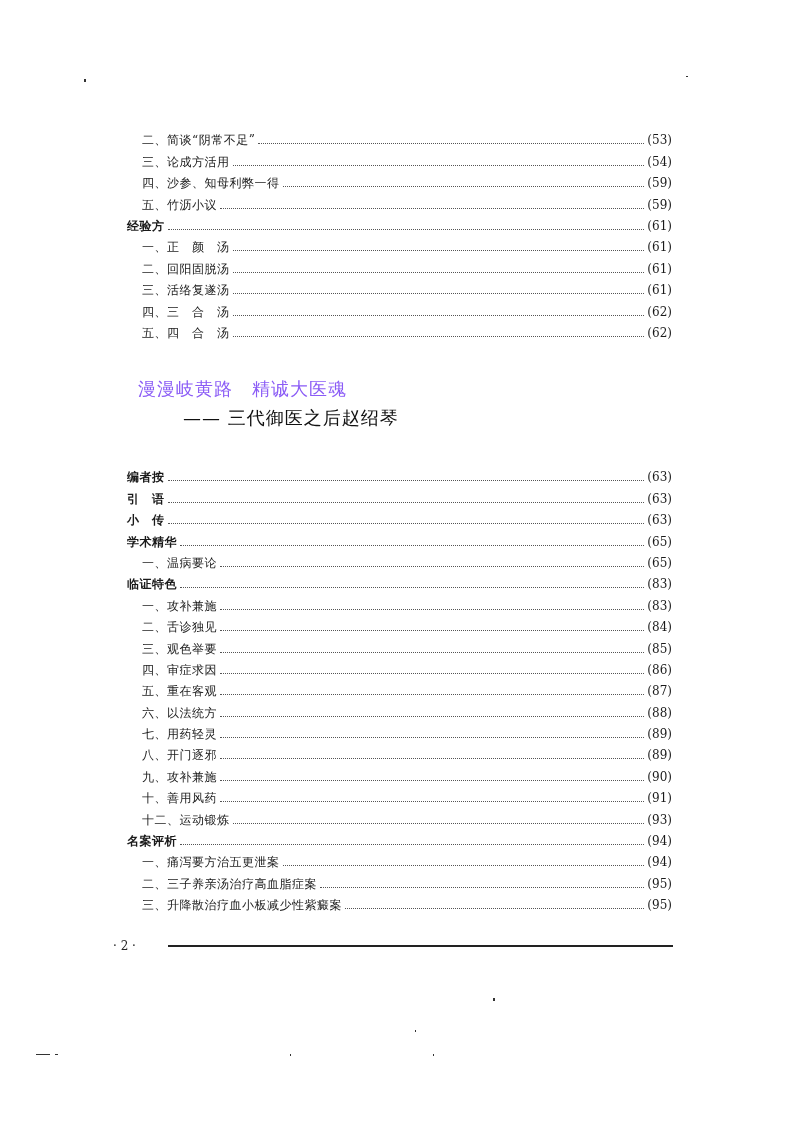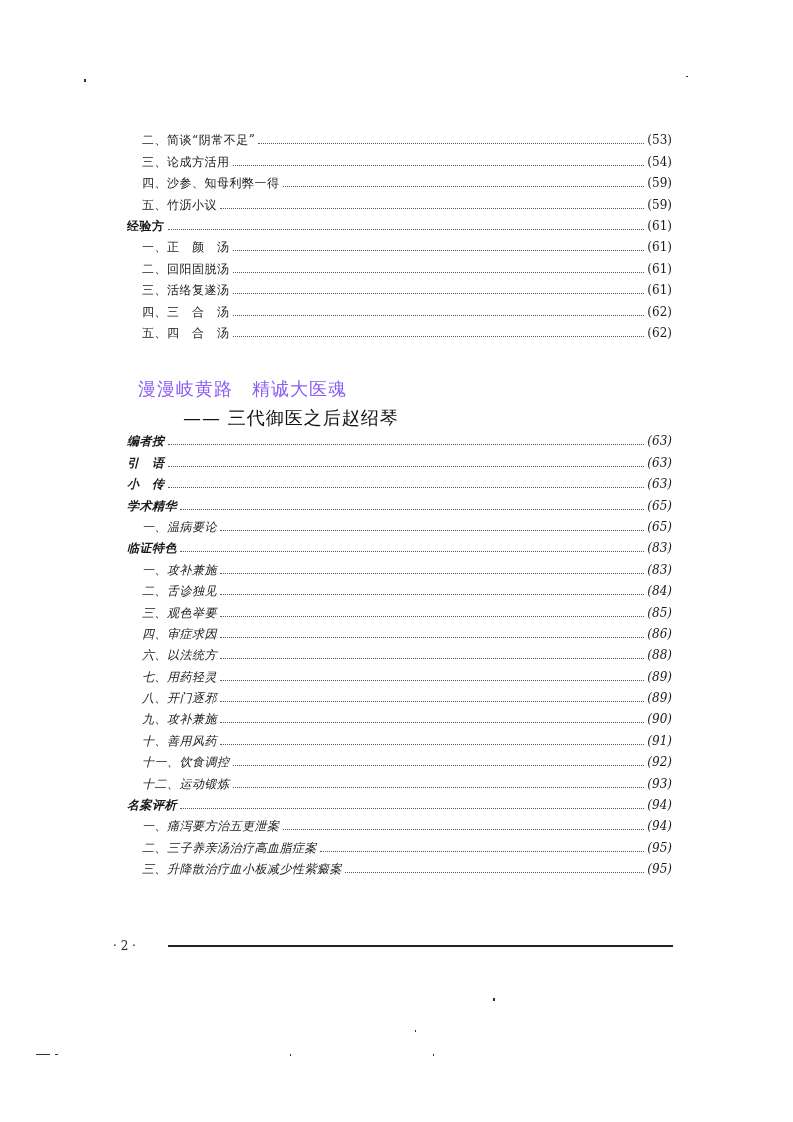--- a/index.html
+++ b/index.html
@@ -147,21 +147,21 @@
   <div class="toc-row level-2">
       <span class="toc-label">五、四　合　汤</span>
       <span class="toc-leader"></span>
       <span class="toc-page">(62)</span>
     </div>
 </div>
 
 <div class="section-title">漫漫岐黄路　精诚大医魂</div>
 <div class="section-subtitle">—— 三代御医之后赵绍琴</div>
 
-<div class="toc-block" style="top:427px;font-style:italic;">
+<div class="toc-block" style="top:463px;">
   <div class="toc-row level-1">
       <span class="toc-label">编者按</span>
       <span class="toc-leader"></span>
       <span class="toc-page">(63)</span>
     </div>
   <div class="toc-row level-1">
       <span class="toc-label">引　语</span>
       <span class="toc-leader"></span>
       <span class="toc-page">(63)</span>
     </div>
@@ -199,20 +199,25 @@
       <span class="toc-label">三、观色举要</span>
       <span class="toc-leader"></span>
       <span class="toc-page">(85)</span>
     </div>
   <div class="toc-row level-2">
       <span class="toc-label">四、审症求因</span>
       <span class="toc-leader"></span>
       <span class="toc-page">(86)</span>
     </div>
   <div class="toc-row level-2">
+      <span class="toc-label">五、重在客观</span>
+      <span class="toc-leader"></span>
+      <span class="toc-page">(87)</span>
+    </div>
+  <div class="toc-row level-2">
       <span class="toc-label">六、以法统方</span>
       <span class="toc-leader"></span>
       <span class="toc-page">(88)</span>
     </div>
   <div class="toc-row level-2">
       <span class="toc-label">七、用药轻灵</span>
       <span class="toc-leader"></span>
       <span class="toc-page">(89)</span>
     </div>
   <div class="toc-row level-2">
@@ -222,25 +227,20 @@
     </div>
   <div class="toc-row level-2">
       <span class="toc-label">九、攻补兼施</span>
       <span class="toc-leader"></span>
       <span class="toc-page">(90)</span>
     </div>
   <div class="toc-row level-2">
       <span class="toc-label">十、善用风药</span>
       <span class="toc-leader"></span>
       <span class="toc-page">(91)</span>
-    </div>
-  <div class="toc-row level-2">
-      <span class="toc-label">十一、饮食调控</span>
-      <span class="toc-leader"></span>
-      <span class="toc-page">(92)</span>
     </div>
   <div class="toc-row level-2">
       <span class="toc-label">十二、运动锻炼</span>
       <span class="toc-leader"></span>
       <span class="toc-page">(93)</span>
     </div>
   <div class="toc-row level-1">
       <span class="toc-label">名案评析</span>
       <span class="toc-leader"></span>
       <span class="toc-page">(94)</span>

